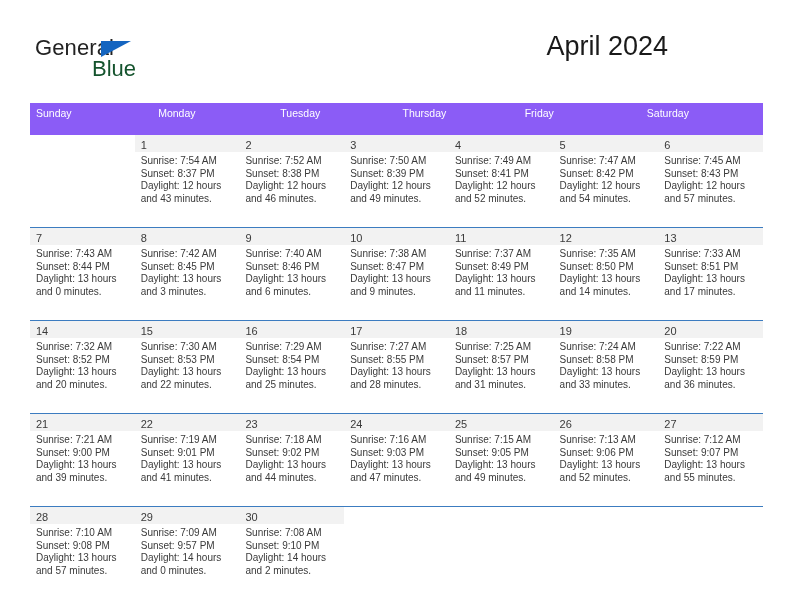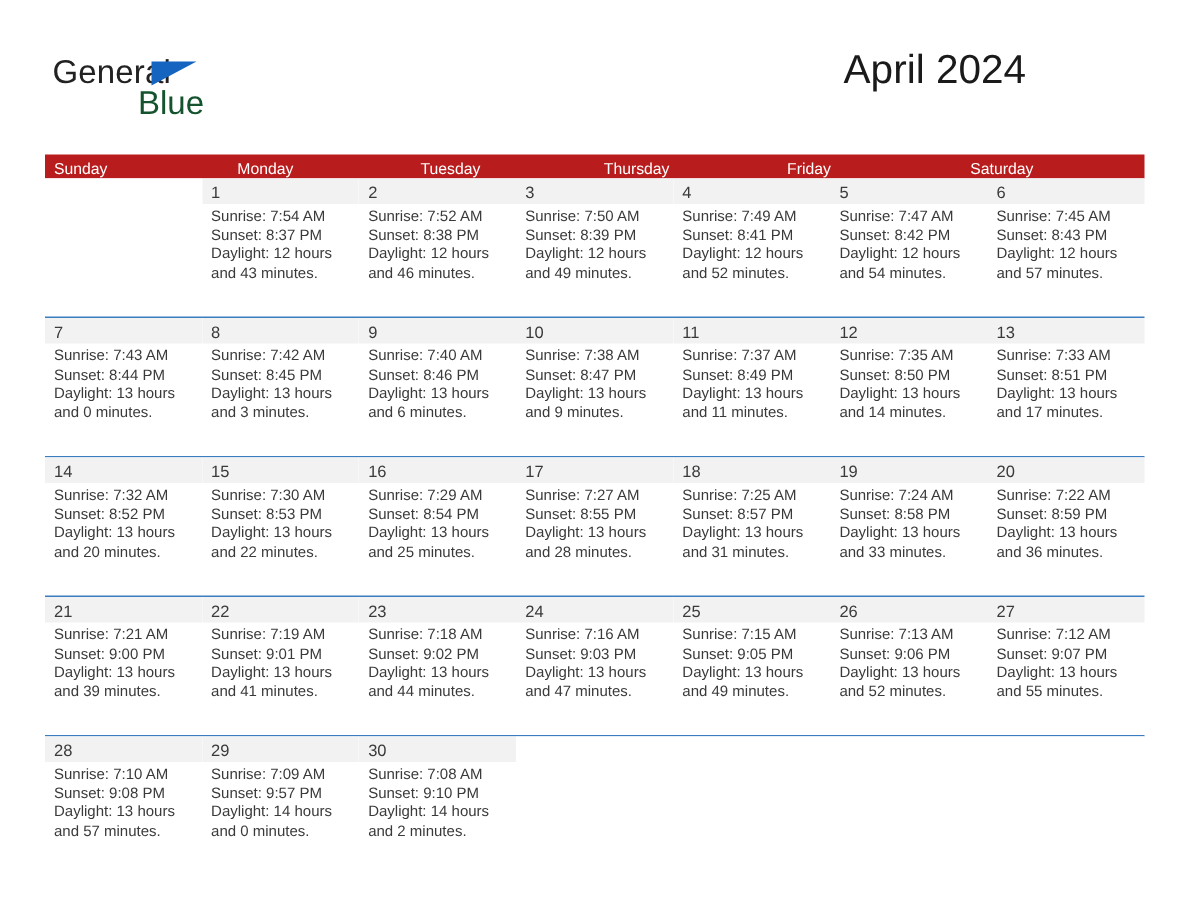--- a/index.html
+++ b/index.html
@@ -60,21 +60,21 @@
     position: absolute;
     left: 57px;
     top: 21px;
     font-size: 22px;
     color: #14532d;
     font-family: "Liberation Sans", sans-serif;
   }
 
   .title-block {
     position: absolute;
-    right: 20px;
+    right: 36px;
     top: 30px;
     text-align: right;
   }
   .cal-title {
     font-size: 27px;
     color: #1a1a1a;
     line-height: 32px;
     white-space: nowrap;
   }
   .cal-subtitle {
@@ -88,22 +88,22 @@
   
   .calendar {
     position: absolute;
     left: 30px;
     top: 103px;
     width: 733px;
   }
 
   .weekday-row {
     display: flex;
-    background: #b91c1c;
-    height: 16px;
+    background: #8b5cf6;
+    height: 32px;
   }
   .weekday {
     flex: 1 1 0;
     font-size: 10.5px;
     color: #ffffff;
     line-height: 20px;
     padding-left: 6px;
     box-sizing: border-box;
     overflow: hidden;
     white-space: nowrap;

